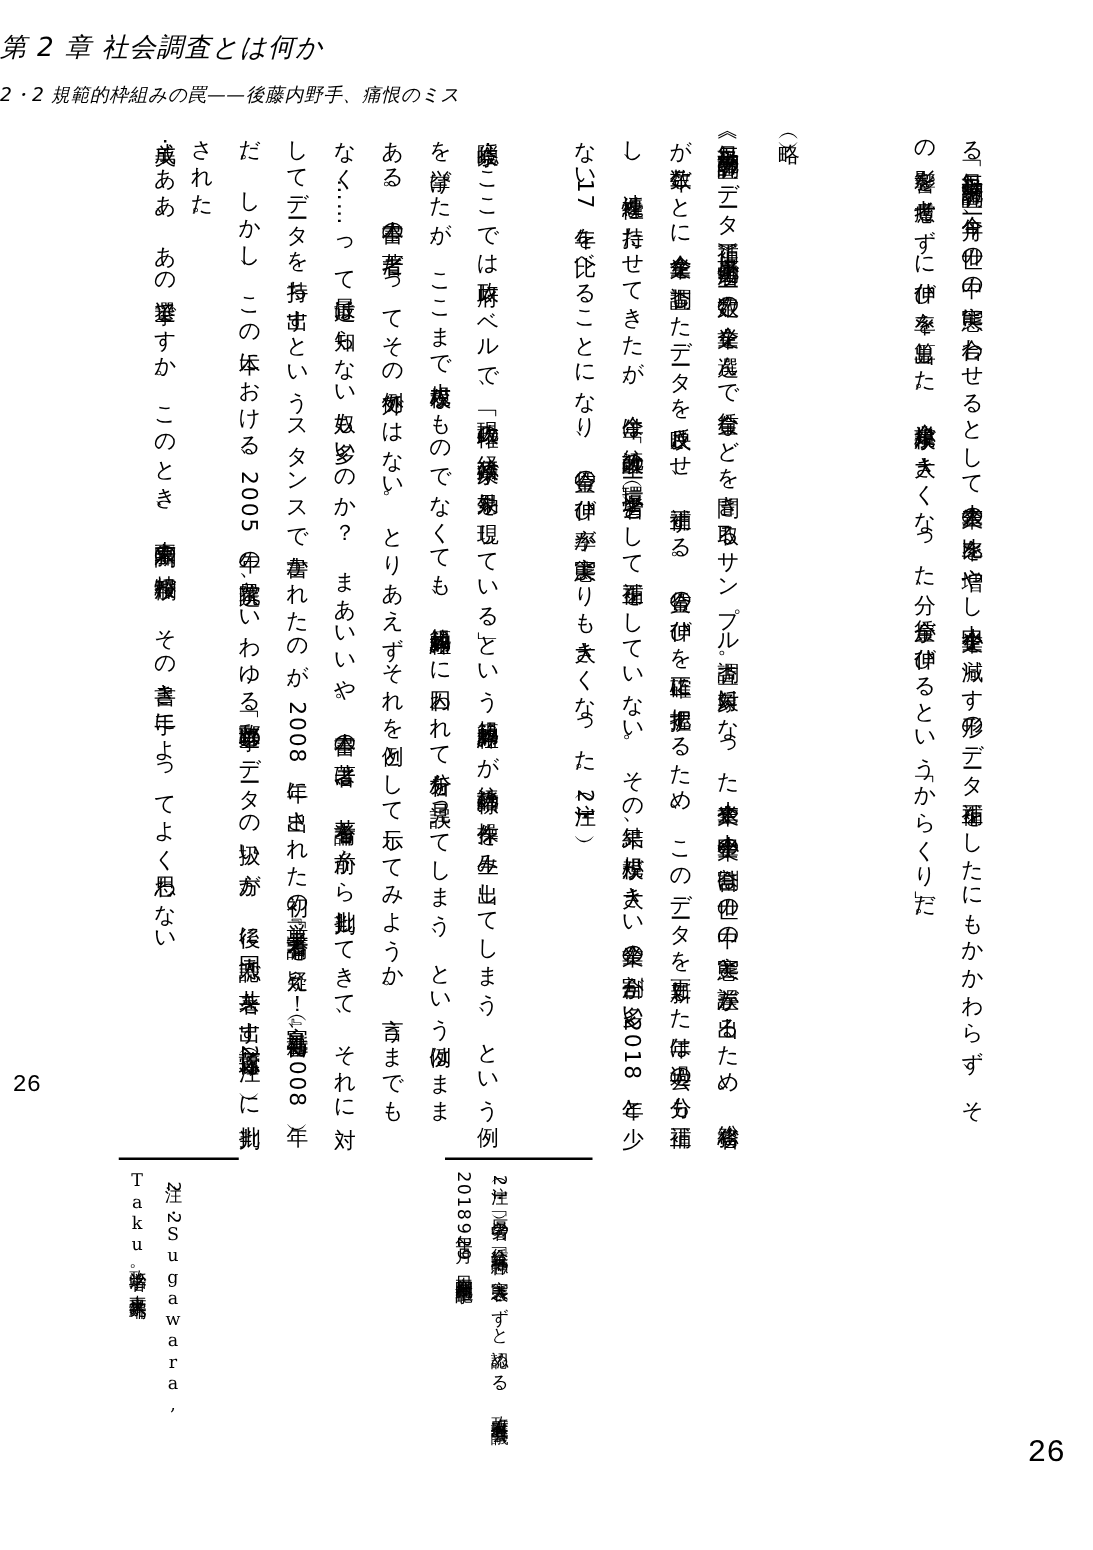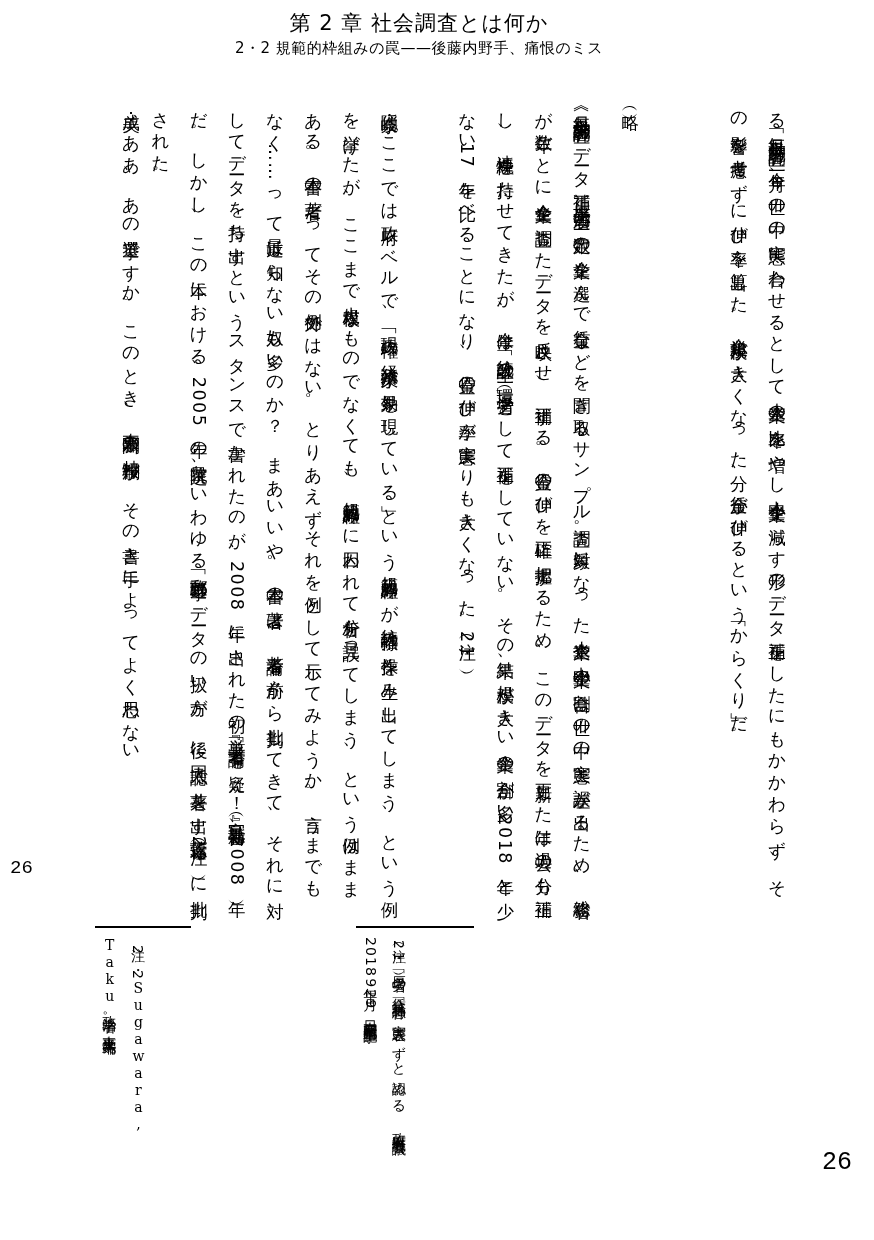--- a/index.html
+++ b/index.html
@@ -12,36 +12,37 @@
     height: 1240px;
     position: relative;
     font-family: "DejaVu Sans", "Liberation Sans", sans-serif;
     color: #000000;
     overflow: hidden;
   }
 
   
   .header {
     position: absolute;
-    top: 10px;
+    top: 25px;
     left: 0;
     width: 838px;
-    text-align: center;
+    text-align: left;
+    font-style: italic;
   }
   .header .chapter-title {
     font-size: 21px;
     letter-spacing: 1px;
     line-height: 1.25;
     white-space: nowrap;
   }
   .header .section-title {
     font-size: 15px;
     letter-spacing: 0.5px;
     line-height: 1.35;
-    margin-top: 2px;
+    margin-top: 15px;
     white-space: nowrap;
   }
 
   
   .body-area {
     position: absolute;
     top: 100px;
     right: 76px;
     left: 86px;
     height: 790px;

